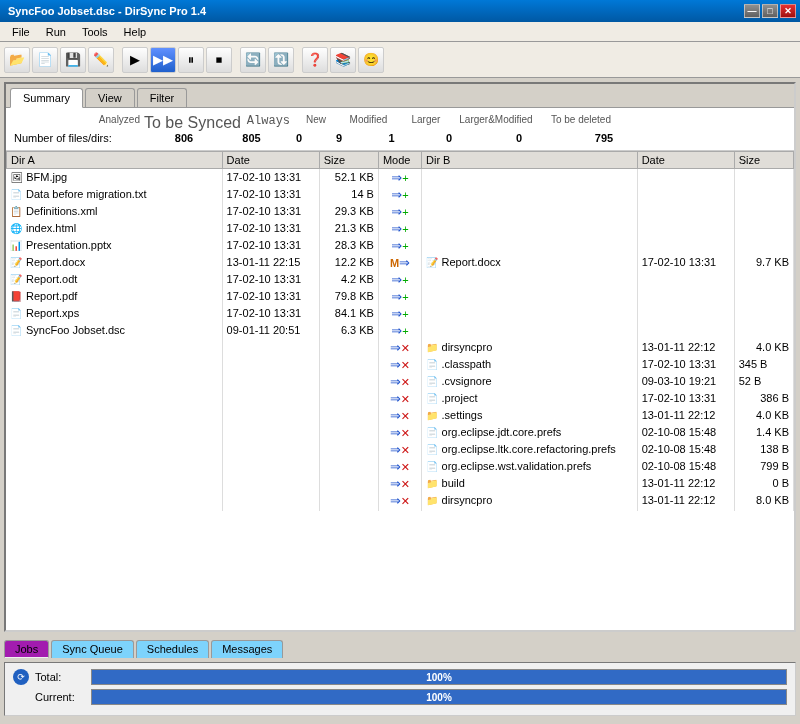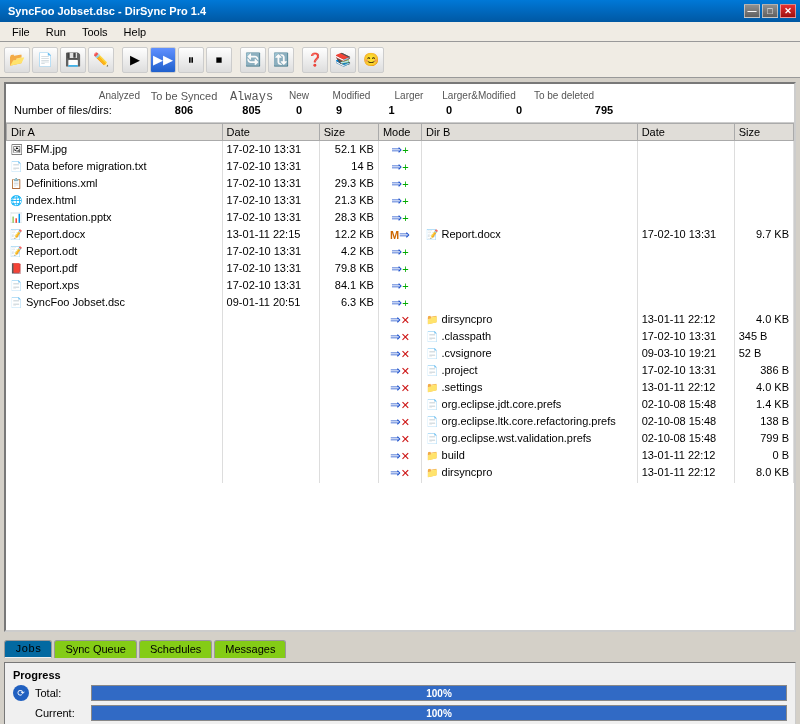--- a/index.html
+++ b/index.html
@@ -164,30 +164,29 @@
       padding: 4px;
     }
     .bottom-tab-bar {
       display: flex;
       margin-bottom: 4px;
     }
     .bottom-tab {
       padding: 2px 10px;
       border: 1px solid #999;
       border-bottom: none;
-      background: #84cc16;
+      background: #7dd3fc;
       cursor: pointer;
       font-size: 11px;
       margin-right: 2px;
       border-radius: 3px 3px 0 0;
     }
     .bottom-tab.active {
-      background: #0369a1;
+      background: #a21caf;
       border-bottom: 1px solid #f0f0f0;
-      font-family: Liberation Mono, monospace;
     }
     .progress-area {
       background: #f0f0f0;
       border: 1px inset #ccc;
       padding: 6px 8px;
     }
     .progress-row {
       display: flex;
       align-items: center;
       margin-bottom: 4px;
@@ -265,25 +264,30 @@
   <div class="toolbar-btn" title="Refresh">🔄</div>
   <div class="toolbar-btn" title="Refresh2">🔃</div>
   <div class="toolbar-sep"></div>
   <div class="toolbar-btn" title="Help">❓</div>
   <div class="toolbar-btn" title="Book">📚</div>
   <div class="toolbar-btn" title="Smiley">😊</div>
 </div>
 
 <div class="main-area">
 
+  <div class="tab-bar">
+    <div class="tab active">Summary</div>
+    <div class="tab">View</div>
+    <div class="tab">Filter</div>
+  </div>
 
   <div class="summary-stats">
     <div class="stats-row">
       <div style="font-size:10px;color:#555;min-width:130px;text-align:right;padding-right:4px;">Analyzed</div>
-      <div style="font-size:11px;color:#555;min-width:80px;text-align:center;">To be Synced</div>
+      <div style="font-size:16px;color:#555;min-width:80px;text-align:center;">To be Synced</div>
       <div style="font-size:12px;color:#555;min-width:55px;text-align:center;font-family:Liberation Mono, monospace;">Always</div>
       <div style="font-size:10px;color:#555;min-width:40px;text-align:center;">New</div>
       <div style="font-size:10px;color:#555;min-width:65px;text-align:center;">Modified</div>
       <div style="font-size:10px;color:#555;min-width:50px;text-align:center;">Larger</div>
       <div style="font-size:10px;color:#555;min-width:90px;text-align:center;">Larger&amp;Modified</div>
       <div style="font-size:10px;color:#555;min-width:80px;text-align:center;">To be deleted</div>
     </div>
     <div class="stats-row">
       <div style="min-width:130px;font-size:11px;">Number of files/dirs:</div>
       <div style="min-width:80px;text-align:center;font-weight:bold;">806</div>
@@ -508,21 +512,20 @@
 </div>
 
 <div class="bottom-section">
   <div class="bottom-tab-bar">
     <div class="bottom-tab active">Jobs</div>
     <div class="bottom-tab">Sync Queue</div>
     <div class="bottom-tab">Schedules</div>
     <div class="bottom-tab">Messages</div>
   </div>
   <div class="progress-area">
-    <div class="progress-title">Progress</div>
     <div class="progress-row">
       <div class="progress-icon">⟳</div>
       <div class="progress-label">Total:</div>
       <div class="progress-bar-container">
         <div class="progress-bar" style="width:100%;">100%</div>
       </div>
     </div>
     <div class="progress-row">
       <div style="width:16px;"></div>
       <div class="progress-label">Current:</div>

